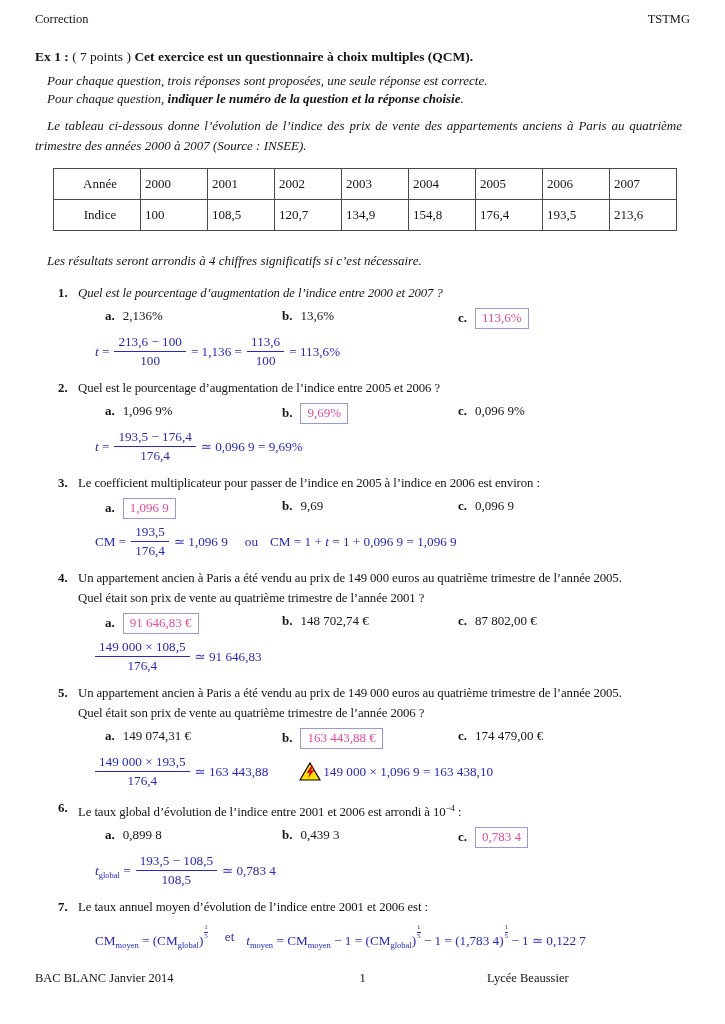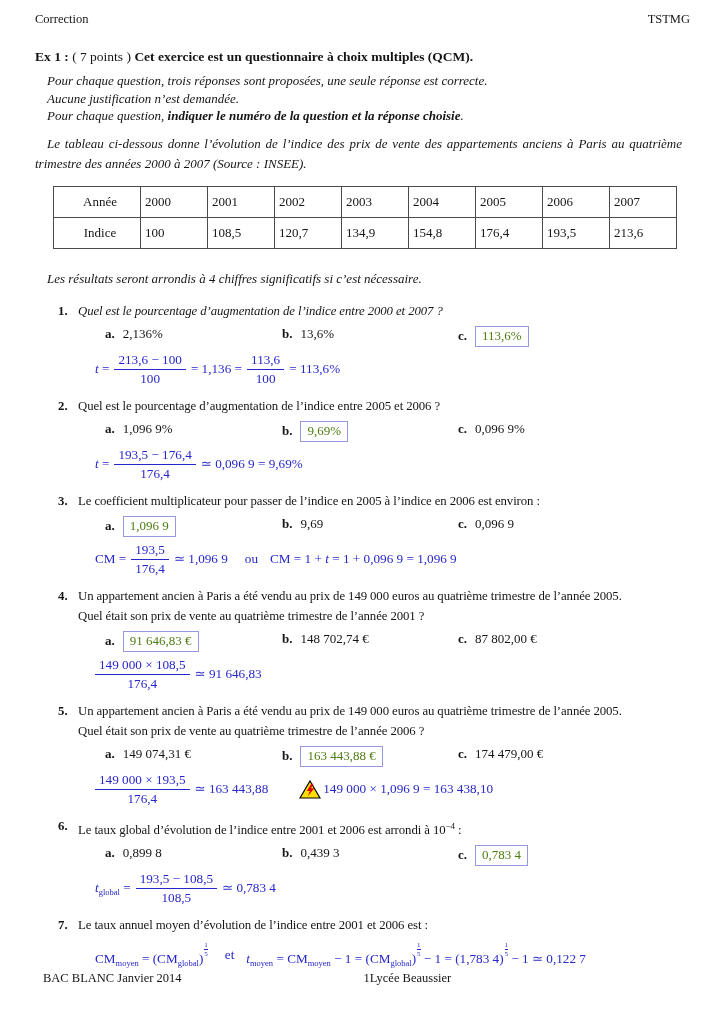--- a/index.html
+++ b/index.html
@@ -45,21 +45,21 @@
   .opts{position:relative;height:24px;margin-top:4px;font-size:13px;}
   .opt{position:absolute;top:1px;white-space:nowrap;}
   .opt-a{left:47px;}
   .opt-b{left:224px;}
   .opt-c{left:400px;}
   .opt .letter{font-weight:bold;margin-right:8px;}
   .boxed{
     display:inline-block;
     border:1.2px solid #9898e0;
     padding:0 6px 1px 6px;
-    color:#4d7c0f;
+    color:#ec4899;
     line-height:18px;
   }
   .formula{
     display:flex;align-items:center;
     margin:3px 0 2px 37px;
     color:#2626cd;font-size:13.2px;
     white-space:nowrap;
   }
   .formula > *{margin-right:5px;}
   .mvar{font-style:italic;}
@@ -69,26 +69,26 @@
   .formula sub{font-size:8.5px;vertical-align:-2.5px;letter-spacing:0;}
   .expfrac{
     display:inline-block;vertical-align:7px;
     font-size:7px;line-height:7px;text-align:center;margin-left:1px;
   }
   .expfrac .n{display:block;border-bottom:0.7px solid #2626cd;padding-bottom:0.5px;}
   .expfrac .d{display:block;padding-top:0.5px;}
   .conn{margin:0 12px;}
   .warn{margin-left:26px;margin-right:2px;display:inline-flex;align-items:center;}
   .footer{
-    position:absolute;bottom:10px;left:43px;right:35px;
+    position:absolute;bottom:10px;left:35px;right:35px;
     display:grid;grid-template-columns:1fr auto 1fr;
     font-size:12.5px;
   }
   .footer .c{text-align:center;}
-  .footer .r{text-align:left;}
+  .footer .r{text-align:center;}
 </style>
 </head>
 <body>
 
 <div class="page">
 
   <div class="runhead">
     <span>Correction</span>
     <span>TSTMG</span>
   </div>
@@ -96,21 +96,20 @@
   <div class="content">
 
     <div class="ex-head">
       <span class="b">Ex 1 :</span>
       <span>( 7 points )</span>
       <span class="b">Cet exercice est un questionnaire à choix multiples (QCM).</span>
     </div>
 
     <div class="instr">
       <div class="line">Pour chaque question, trois réponses sont proposées, une seule réponse est correcte.</div>
-      <div class="line">Aucune justification n’est demandée.</div>
       <div class="line"><span>Pour chaque question, </span><span class="b">indiquer le numéro de la question et la réponse choisie</span><span>.</span></div>
     </div>
 
     <div class="intro">Le tableau ci-dessous donne l’évolution de l’indice des prix de vente des appartements anciens à Paris au quatrième trimestre des années 2000 à 2007 (Source : INSEE).</div>
 
     <table class="idx">
       <tbody>
         <tr>
           <td class="rowlab">Année</td>
           <td class="val">2000</td>

